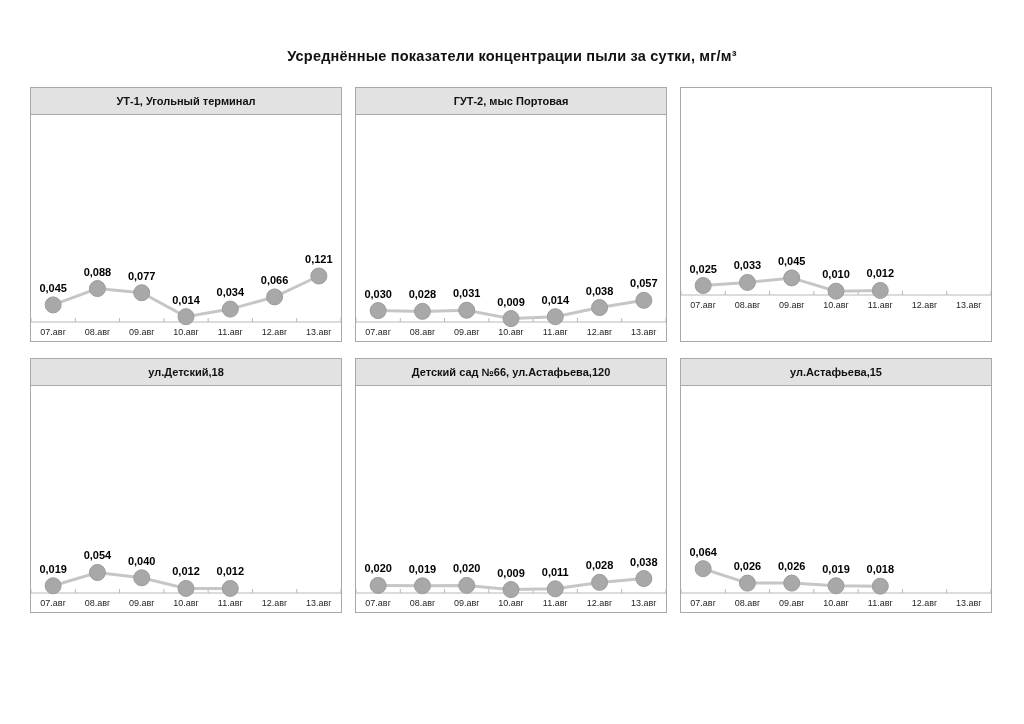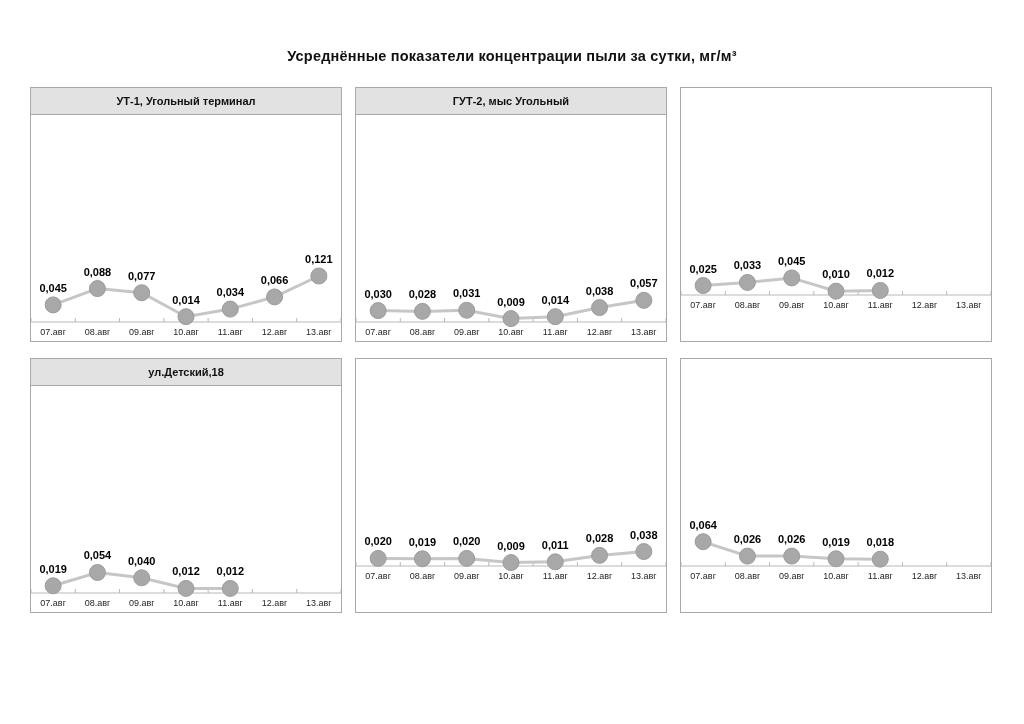--- a/index.html
+++ b/index.html
@@ -112,21 +112,21 @@
             <text x="199.28571428571428" y="181.07999999999998" text-anchor="middle" class="value-label">0,034</text>
             <circle cx="243.57142857142856" cy="181.92" r="8" fill="#a8a8a8" stroke="#9c9c9c" stroke-width="1"></circle>
             <text x="243.57142857142856" y="168.92" text-anchor="middle" class="value-label">0,066</text>
             <circle cx="287.85714285714283" cy="161.02" r="8" fill="#a8a8a8" stroke="#9c9c9c" stroke-width="1"></circle>
             <text x="287.85714285714283" y="148.02" text-anchor="middle" class="value-label">0,121</text>
           </svg>
       </div>
     </div>
 
     <div class="chart-panel">
-      <div class="panel-header">ГУТ-2, мыс Угольный</div>
+      <div class="panel-header">ГУТ-2, мыс Портовая</div>
       <div class="panel-body">
         <svg width="310" height="226">
             <g>
               <line x1="0" y1="207" x2="310" y2="207" stroke="#b8b8b8" stroke-width="1"></line>
               <line x1="0" y1="203" x2="0" y2="207" stroke="#b8b8b8" stroke-width="1"></line>
               <line x1="44.285714285714285" y1="203" x2="44.285714285714285" y2="207" stroke="#b8b8b8" stroke-width="1"></line>
               <line x1="88.57142857142857" y1="203" x2="88.57142857142857" y2="207" stroke="#b8b8b8" stroke-width="1"></line>
               <line x1="132.85714285714286" y1="203" x2="132.85714285714286" y2="207" stroke="#b8b8b8" stroke-width="1"></line>
               <line x1="177.14285714285714" y1="203" x2="177.14285714285714" y2="207" stroke="#b8b8b8" stroke-width="1"></line>
               <line x1="221.42857142857142" y1="203" x2="221.42857142857142" y2="207" stroke="#b8b8b8" stroke-width="1"></line>
@@ -226,20 +226,21 @@
             <text x="110.71428571428571" y="178.8" text-anchor="middle" class="value-label">0,040</text>
             <circle cx="155" cy="202.44" r="8" fill="#a8a8a8" stroke="#9c9c9c" stroke-width="1"></circle>
             <text x="155" y="189.44" text-anchor="middle" class="value-label">0,012</text>
             <circle cx="199.28571428571428" cy="202.44" r="8" fill="#a8a8a8" stroke="#9c9c9c" stroke-width="1"></circle>
             <text x="199.28571428571428" y="189.44" text-anchor="middle" class="value-label">0,012</text>
           </svg>
       </div>
     </div>
 
     <div class="chart-panel">
+      <div class="panel-header">Детский сад №66, ул.Астафьева,120</div>
       <div class="panel-body">
         <svg width="310" height="226">
             <g>
               <line x1="0" y1="207" x2="310" y2="207" stroke="#b8b8b8" stroke-width="1"></line>
               <line x1="0" y1="203" x2="0" y2="207" stroke="#b8b8b8" stroke-width="1"></line>
               <line x1="44.285714285714285" y1="203" x2="44.285714285714285" y2="207" stroke="#b8b8b8" stroke-width="1"></line>
               <line x1="88.57142857142857" y1="203" x2="88.57142857142857" y2="207" stroke="#b8b8b8" stroke-width="1"></line>
               <line x1="132.85714285714286" y1="203" x2="132.85714285714286" y2="207" stroke="#b8b8b8" stroke-width="1"></line>
               <line x1="177.14285714285714" y1="203" x2="177.14285714285714" y2="207" stroke="#b8b8b8" stroke-width="1"></line>
               <line x1="221.42857142857142" y1="203" x2="221.42857142857142" y2="207" stroke="#b8b8b8" stroke-width="1"></line>
@@ -266,20 +267,21 @@
             <text x="199.28571428571428" y="189.82" text-anchor="middle" class="value-label">0,011</text>
             <circle cx="243.57142857142856" cy="196.36" r="8" fill="#a8a8a8" stroke="#9c9c9c" stroke-width="1"></circle>
             <text x="243.57142857142856" y="183.36" text-anchor="middle" class="value-label">0,028</text>
             <circle cx="287.85714285714283" cy="192.56" r="8" fill="#a8a8a8" stroke="#9c9c9c" stroke-width="1"></circle>
             <text x="287.85714285714283" y="179.56" text-anchor="middle" class="value-label">0,038</text>
           </svg>
       </div>
     </div>
 
     <div class="chart-panel">
+      <div class="panel-header">ул.Астафьева,15</div>
       <div class="panel-body">
         <svg width="310" height="226">
             <g>
               <line x1="0" y1="207" x2="310" y2="207" stroke="#b8b8b8" stroke-width="1"></line>
               <line x1="0" y1="203" x2="0" y2="207" stroke="#b8b8b8" stroke-width="1"></line>
               <line x1="44.285714285714285" y1="203" x2="44.285714285714285" y2="207" stroke="#b8b8b8" stroke-width="1"></line>
               <line x1="88.57142857142857" y1="203" x2="88.57142857142857" y2="207" stroke="#b8b8b8" stroke-width="1"></line>
               <line x1="132.85714285714286" y1="203" x2="132.85714285714286" y2="207" stroke="#b8b8b8" stroke-width="1"></line>
               <line x1="177.14285714285714" y1="203" x2="177.14285714285714" y2="207" stroke="#b8b8b8" stroke-width="1"></line>
               <line x1="221.42857142857142" y1="203" x2="221.42857142857142" y2="207" stroke="#b8b8b8" stroke-width="1"></line>

